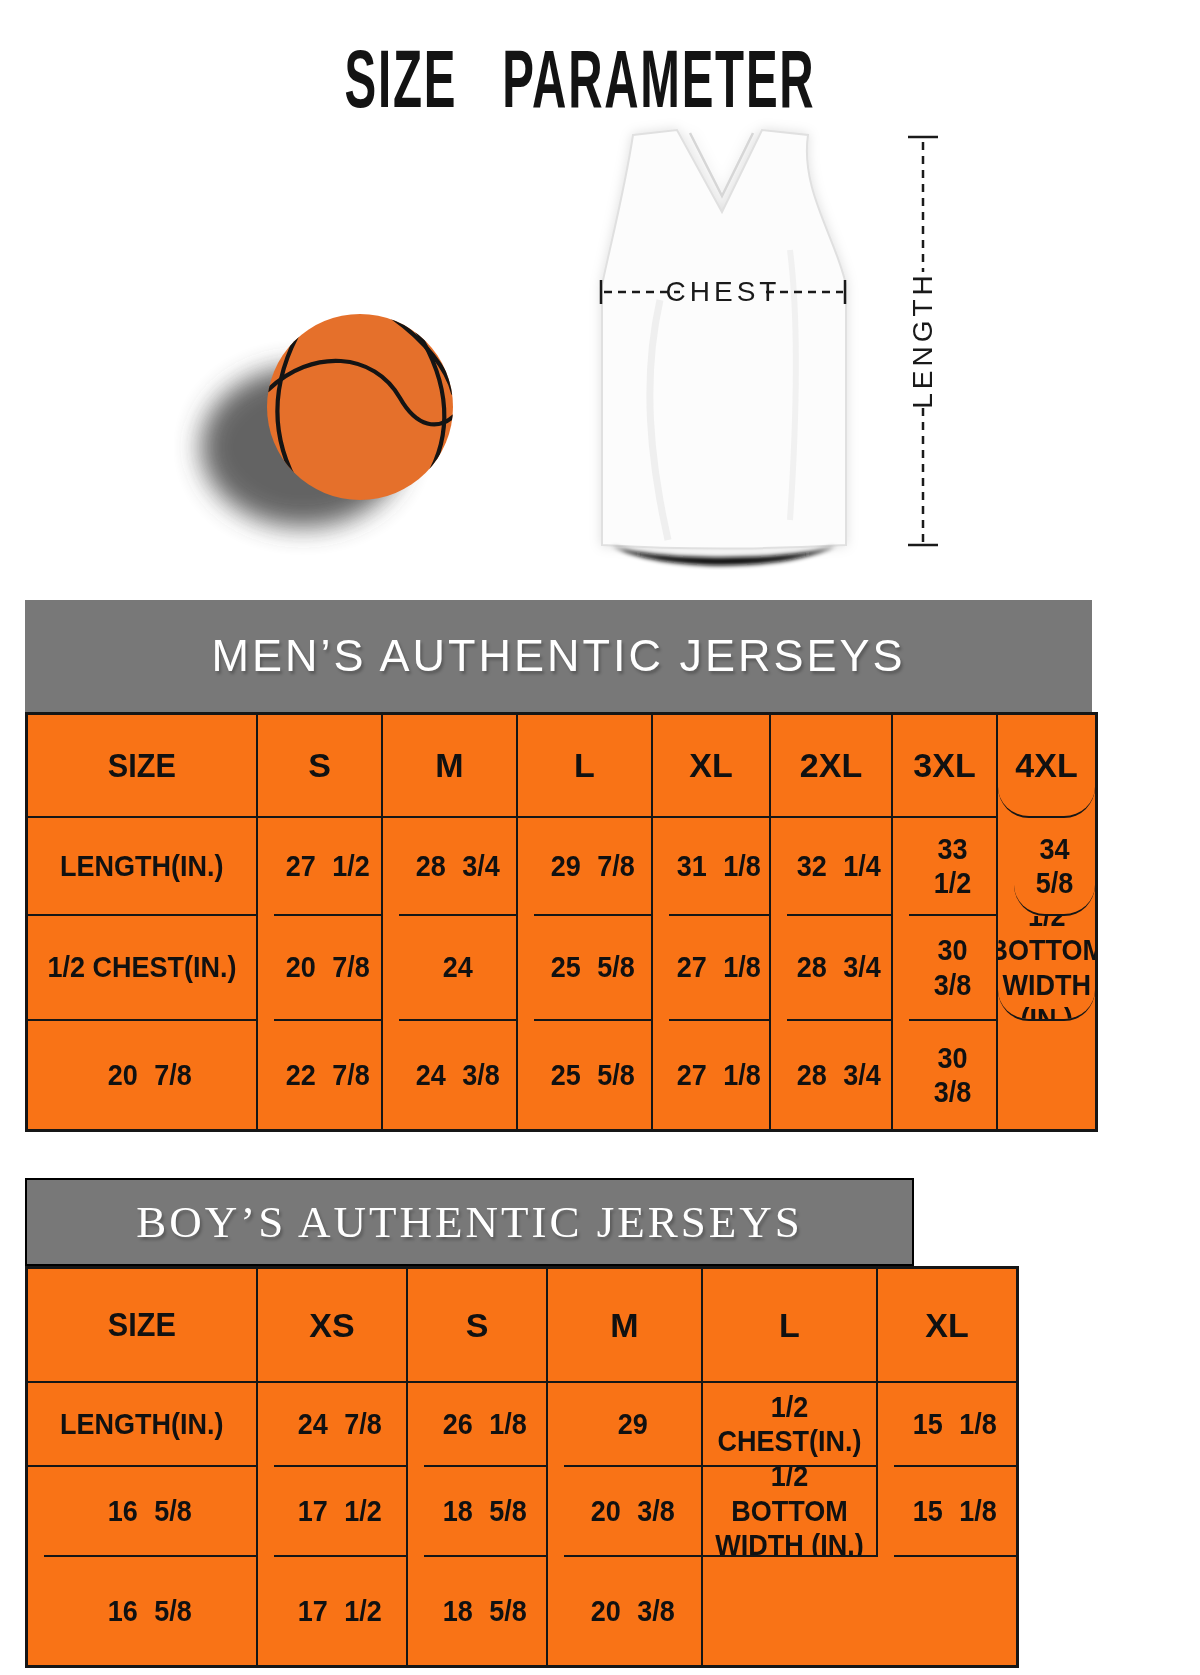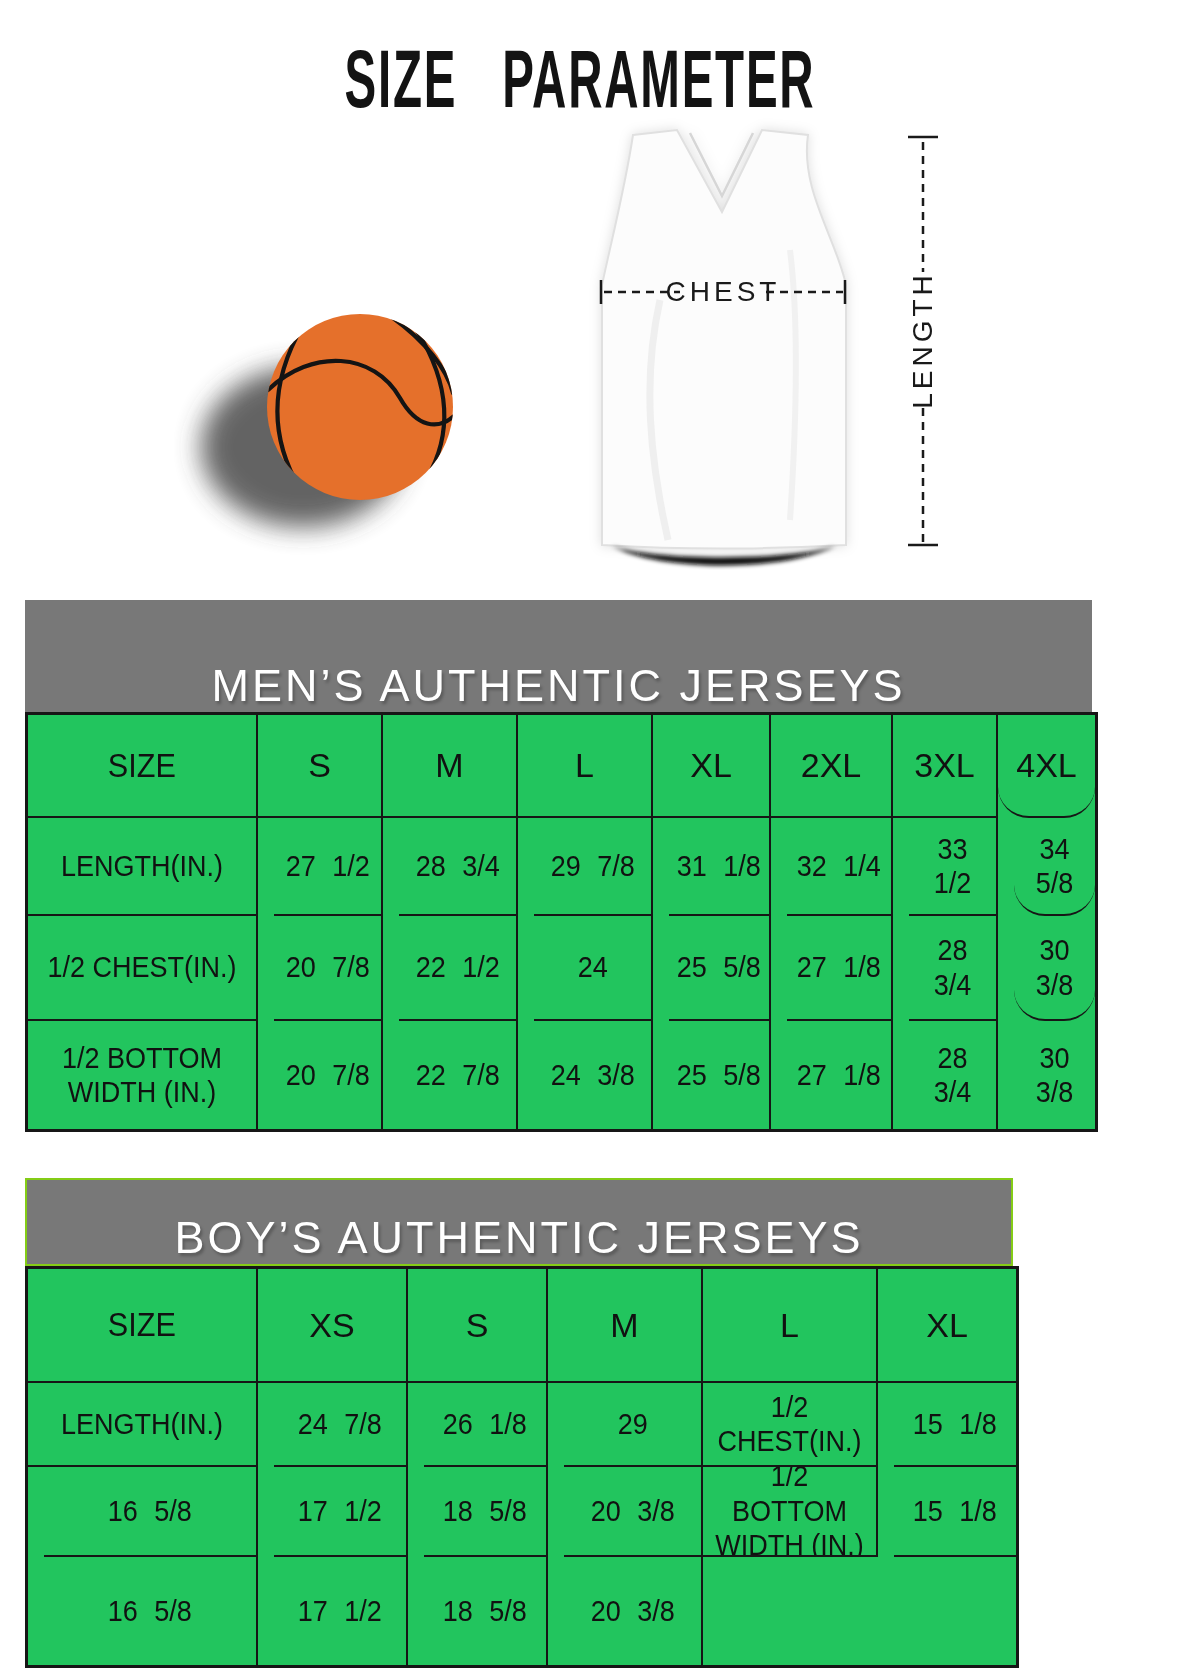--- a/index.html
+++ b/index.html
@@ -15,33 +15,33 @@
     transform:scale(0.88,1.5); transform-origin:center top; color:#131313;
     white-space:nowrap;
   }
 
   
   .diagram { position:absolute; left:150px; top:105px; width:850px; height:480px; }
   .dim-text { font-size:28px; letter-spacing:4px; fill:#1a1a1a; font-family:"Liberation Sans", sans-serif; }
 
   
   .banner {
-    position:absolute; background:#787878; display:flex; align-items:flex-end; justify-content:center;
+    position:absolute; background:#787878; display:flex; align-items:center; justify-content:center;
   }
   .banner.men  { left:25px; top:600px;  width:1067px; height:112px; }
-  .banner.boys { left:25px; top:1178px; width:988px;  height:88px; border:2px solid #84cc16; box-sizing:border-box; }
+  .banner.boys { left:25px; top:1178px; width:889px;  height:88px; border:2px solid #000000; box-sizing:border-box;font-family:Liberation Serif, serif; }
   .banner-text {
     color:#fff; font-size:45px; letter-spacing:3px; white-space:nowrap;
     text-shadow:2px 3px 3px rgba(0,0,0,0.25);
   }
 
   
   .grid {
-    position:absolute; display:grid; background:#22c55e;
-    border:3px solid #161616; box-sizing:content-box;
+    position:absolute; display:grid; background:#f97316;
+    border:3px solid #161616; box-sizing:content-box;font-weight:bold;
   }
   .grid.men {
     left:25px; top:712px; width:1067px;
     grid-template-columns:230px 125px 135px 135px 118px 122px 105px 97px;
     grid-template-rows:103px 98px 105px 108px;
   }
   .grid.boys {
     left:25px; top:1266px; width:988px;
     grid-template-columns:230px 150px 140px 155px 175px 138px;
     grid-template-rows:114px 84px 90px 108px;
@@ -179,23 +179,20 @@
         <span class="cond">34 5/8</span>
       </div>
 
     <div class="cell data rowlab">
         <span class="cond">1/2 CHEST(IN.)</span>
       </div>
     <div class="cell data val">
         <span class="cond">20 7/8</span>
       </div>
     <div class="cell data val">
-        <span class="cond">22 1/2</span>
-      </div>
-    <div class="cell data val">
         <span class="cond">24</span>
       </div>
     <div class="cell data val">
         <span class="cond">25 5/8</span>
       </div>
     <div class="cell data val">
         <span class="cond">27 1/8</span>
       </div>
     <div class="cell data val">
         <span class="cond">28 3/4</span>

